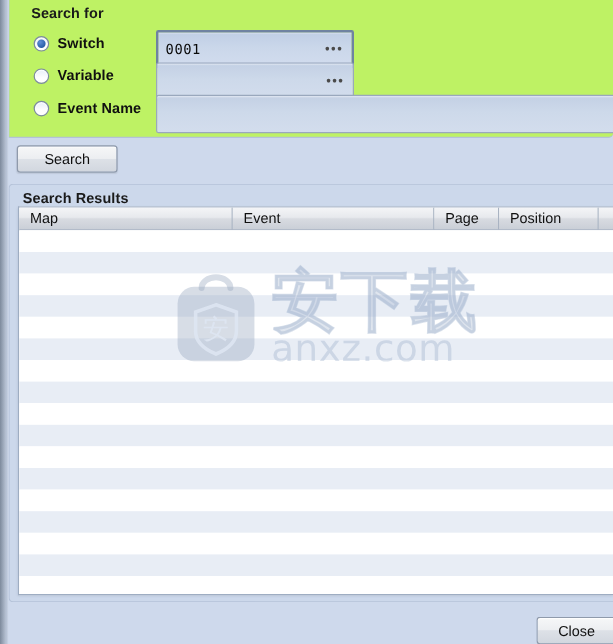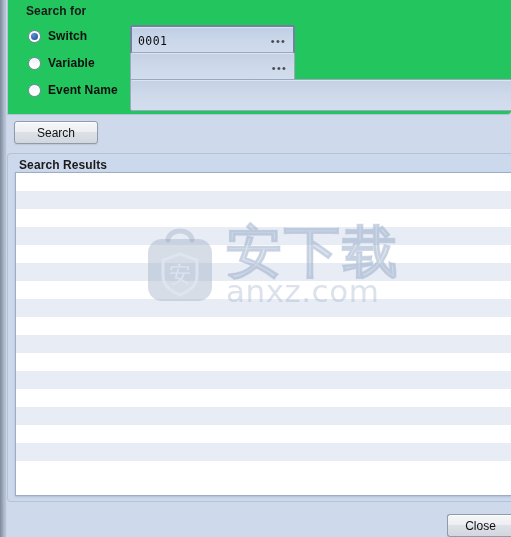--- a/index.html
+++ b/index.html
@@ -37,21 +37,21 @@
     left: 7px; top: 0;
     width: 504px; height: 537px;
     background: #ced9ec;
   }
 
   
   #search-for-group {
     position: absolute;
     left: 7px; top: 0px;
     width: 504px; height: 115px;
-    background: #22c55e;
+    background: #bef264;
     border: 1px solid #b4c2d8;
     border-top: none;
     border-right: none;
     border-radius: 0 0 4px 0;
     box-sizing: border-box;
   }
   #search-for-label {
     position: absolute;
     left: 18px; top: 4px;
     font-weight: bold;
@@ -327,20 +327,27 @@
   </div>
 </div>
 
 <div id="search-button">Search</div>
 
 <div id="results-group">
   <div id="search-results-label">Search Results</div>
 </div>
 
 <div id="results-table-wrap">
+  <div id="results-header">
+    <div class="col-header c-map">Map</div>
+    <div class="col-header c-event">Event</div>
+    <div class="col-header c-page">Page</div>
+    <div class="col-header c-position">Position</div>
+    <div class="col-header c-extra"></div>
+  </div>
 
   <div id="results-body">
 
   <div class="result-row odd"></div>
       <div class="result-row even"></div>
       <div class="result-row odd"></div>
       <div class="result-row even"></div>
       <div class="result-row odd"></div>
       <div class="result-row even"></div>
       <div class="result-row odd"></div>

